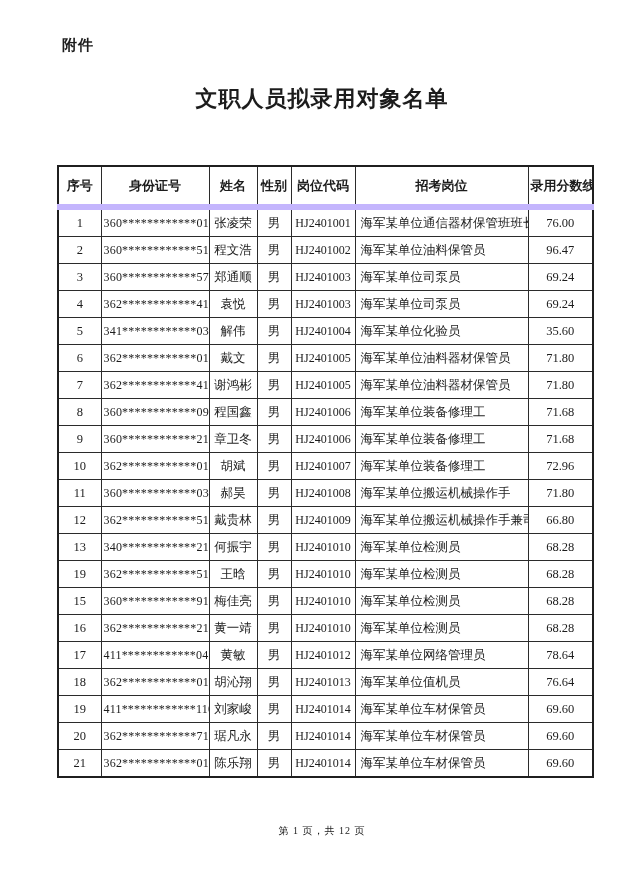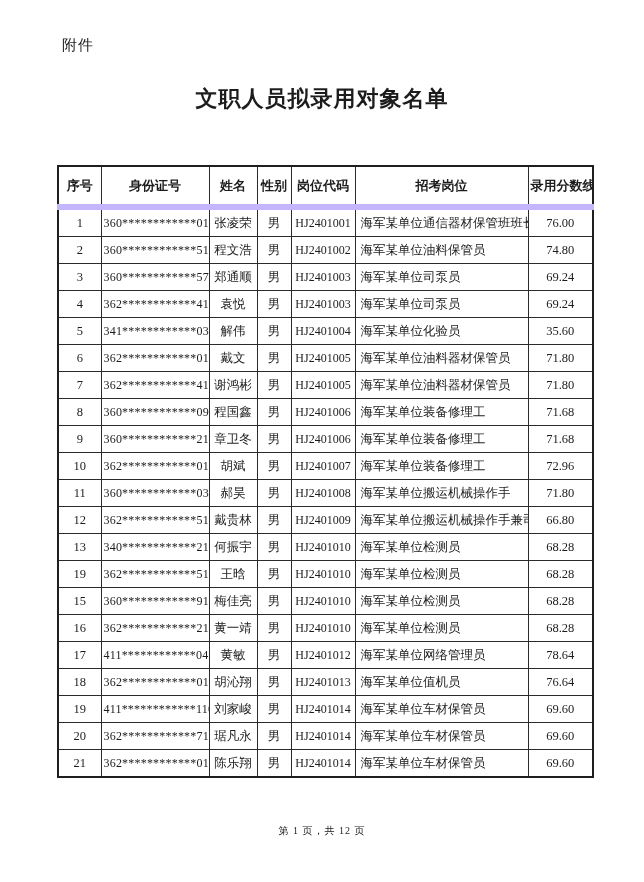--- a/index.html
+++ b/index.html
@@ -14,21 +14,21 @@
     width: 644px;
     height: 882px;
     background: #ffffff;
     overflow: hidden;
   }
   .attachment-label {
     position: absolute;
     top: 36px;
     left: 62px;
     font-size: 15px;
-    font-weight: 400;
+    font-weight: 700;
     letter-spacing: 1px;
   }
   .doc-title {
     position: absolute;
     top: 84px;
     left: 0;
     width: 100%;
     text-align: center;
     font-size: 22px;
     font-weight: 700;
@@ -126,21 +126,21 @@
           <td class="col-post">海军某单位通信器材保管班班长</td>
           <td class="col-score">76.00</td>
         </tr>
         <tr>
           <td class="col-idx">2</td>
           <td class="col-id">360************515</td>
           <td class="col-name">程文浩</td>
           <td class="col-gender">男</td>
           <td class="col-code">HJ2401002</td>
           <td class="col-post">海军某单位油料保管员</td>
-          <td class="col-score">74.80</td>
+          <td class="col-score">96.47</td>
         </tr>
         <tr>
           <td class="col-idx">3</td>
           <td class="col-id">360************573</td>
           <td class="col-name">郑通顺</td>
           <td class="col-gender">男</td>
           <td class="col-code">HJ2401003</td>
           <td class="col-post">海军某单位司泵员</td>
           <td class="col-score">69.24</td>
         </tr>

